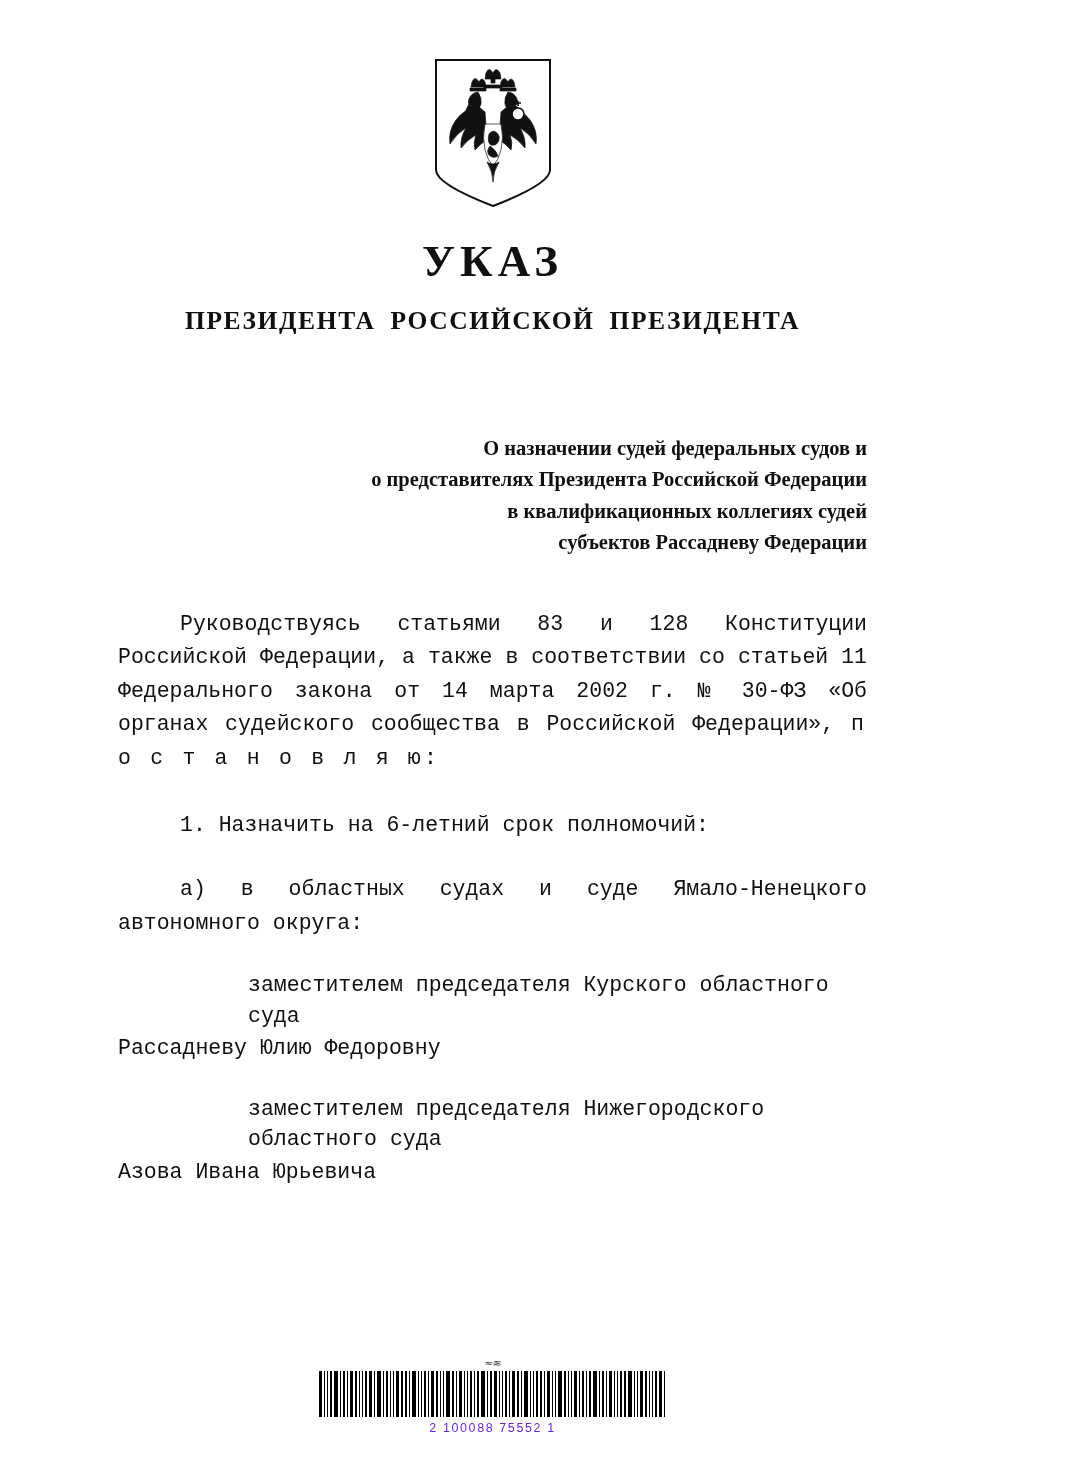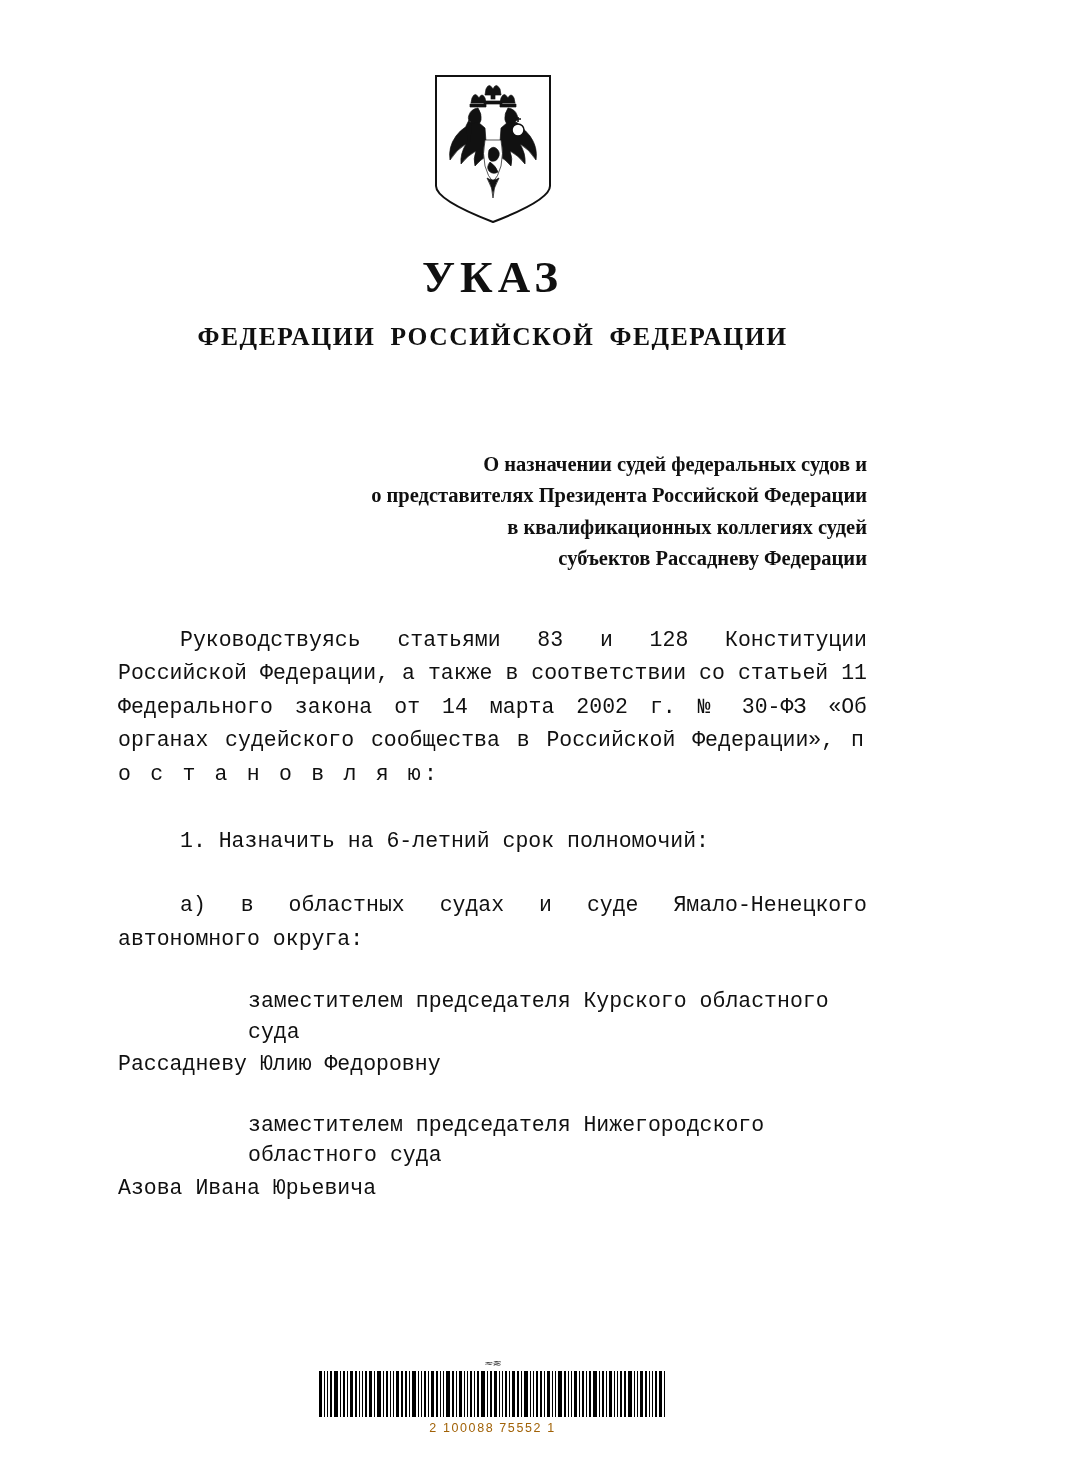--- a/index.html
+++ b/index.html
@@ -14,21 +14,21 @@
     color: #101010;
     position: relative;
     overflow: hidden;
   }
 
   .page {
     width: 985px;
     height: 1463px;
     position: relative;
     box-sizing: border-box;
-    padding: 16px 118px;
+    padding: 0 118px;
   }
 
   
   .emblem-wrap {
     display: flex;
     justify-content: center;
     padding-top: 58px;
   }
   .emblem-box {
     width: 118px;
@@ -127,21 +127,21 @@
     display: block;
     background: #000;
     height: 100%;
     margin-right: 2px;
   }
   .barcode-digits {
     font-family: "Liberation Sans", sans-serif;
     font-size: 12.5px;
     letter-spacing: 1.6px;
     margin-top: 4px;
-    color: #a16207;
+    color: #6d28d9;
   }
 </style>
 </head>
 <body>
 
 <div class="page">
 
   <div class="emblem-wrap">
     <div class="emblem-box">
       <svg class="emblem-svg" width="118" height="150" viewBox="0 0 118 150" xmlns="http://www.w3.org/2000/svg">
@@ -172,21 +172,21 @@
 
           <path d="M32 52 l3 -6 l3 6 l-2 16 l-2 0 z"></path>
           <circle cx="84" cy="56" r="6" fill="#ffffff" stroke="#111111" stroke-width="1.6"></circle>
           <path d="M84 48 v-5 M81 45 h6" stroke-width="1.6"></path>
         </g>
       </svg>
     </div>
   </div>
 
   <div class="doc-title">УКАЗ</div>
-  <div class="doc-subtitle">ФЕДЕРАЦИИ  РОССИЙСКОЙ  ФЕДЕРАЦИИ</div>
+  <div class="doc-subtitle">ПРЕЗИДЕНТА  РОССИЙСКОЙ  ПРЕЗИДЕНТА</div>
 
   <div class="heading-block">
     <div>О назначении судей федеральных судов и</div>
     <div>о представителях Президента Российской Федерации</div>
     <div>в квалификационных коллегиях судей</div>
     <div>субъектов Рассадневу Федерации</div>
   </div>
 
   <div class="body-block">
 

